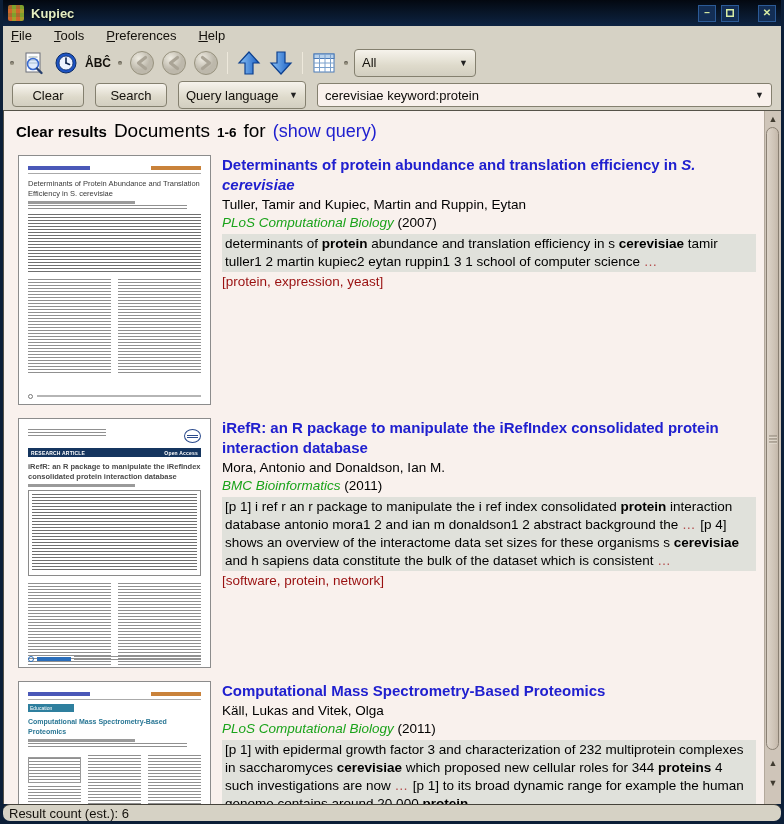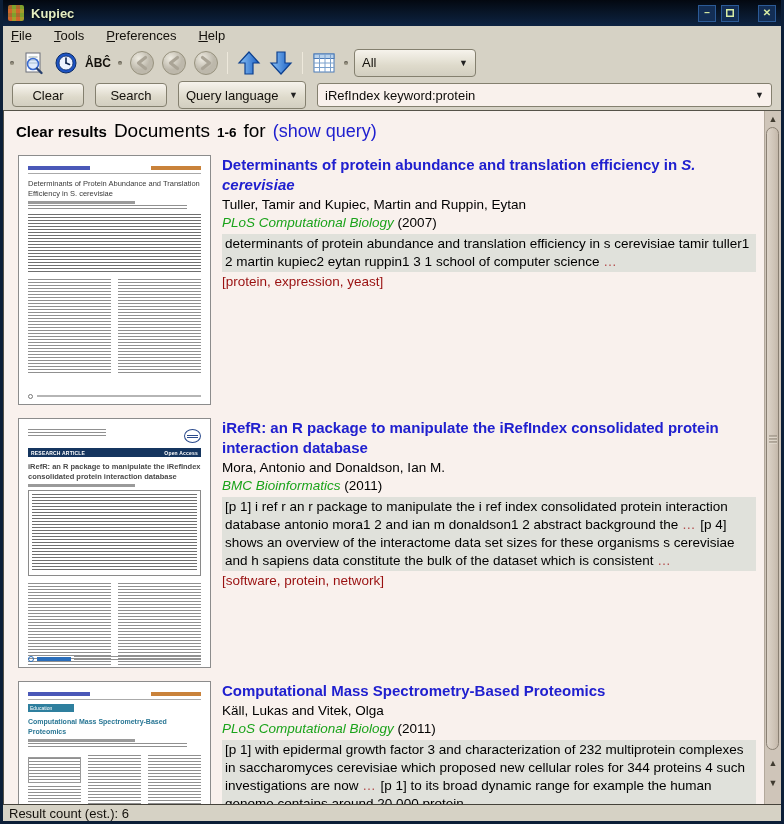--- a/index.html
+++ b/index.html
@@ -75,21 +75,21 @@
   .thumb { width:193px; height:250px; flex:0 0 193px; border:1px solid #8c8c8c;
     background:#fff; overflow:hidden; padding:10px 9px 8px; position:relative; }
   .result-content { flex:1; min-width:0; }
   .r-title { color:var(--link-color); font-weight:bold; font-size:15px; line-height:20px; }
   .r-title i { font-style:italic; }
   .r-authors { font-size:13.5px; line-height:18px; color:#000; margin-top:1px; }
   .r-journal { font-size:13.5px; line-height:18px; color:#000; }
   .r-journal .jname { color:var(--journal-color); font-style:italic; }
   .r-snippet { background:var(--snippet-bg); font-size:13.5px; line-height:18px;
     padding:1px 3px; margin-top:2px; color:#000; }
-  .r-snippet b { font-weight:normal; }
+  .r-snippet b { font-weight:bold; }
   .seg-ellipsis { color:var(--ellipsis-color); letter-spacing:1px; }
   .r-keywords { color:var(--keyword-color); font-size:13.5px; line-height:18px; margin-top:1px; }
 
   
   .tl { background-image:repeating-linear-gradient(#909090 0, #909090 1px, transparent 1px, transparent 3px); }
   .tl-dark { background-image:repeating-linear-gradient(#6f6f6f 0, #6f6f6f 1px, transparent 1px, transparent 3px); }
   .th-header { display:flex; justify-content:space-between; align-items:center; }
   .th-hl-blue { width:62px; height:4px; background:#4a58b8; }
   .th-hl-orange { width:50px; height:4px; background:#c9823a; }
   .th-rule { height:1px; background:#aaa; margin:3px 0 0; }
@@ -135,21 +135,21 @@
   .sb-down-bottom { bottom:14px; }
   .sb-thumb { position:absolute; left:1px; right:2px; top:16px; bottom:54px;
     border:1px solid #8a8073; border-radius:8px;
     background:linear-gradient(90deg, #ddd4c9, #cdc2b5 70%, #c4b8aa); }
   .sb-grip { position:absolute; left:50%; top:50%; transform:translate(-50%,-50%);
     width:8px; display:flex; flex-direction:column; gap:2px; }
   .sb-grip span { height:1px; background:#8a8073; box-shadow:0 1px 0 #ece5da; }
 
   
   .statusbar { height:17px; flex:0 0 17px; background:#d6d2c5; border-top:1px solid #45423a;
-    display:flex; align-items:center; padding:0 6px; font-size:13px; color:#14110c; }
+    display:flex; align-items:center; padding:0 6px; font-size:13px; color:#14110c;border-radius:7px; }
 
   svg { display:block; }
 </style>
 </head>
 <body>
 
 <div class="window">
 
   <div class="titlebar">
     <div class="title-icon"></div>
@@ -268,21 +268,21 @@
   </div>
 
   <div class="searchrow">
     <div class="btn">Clear</div>
     <div class="btn">Search</div>
     <div class="combo qlang">
       <span>Query language</span>
       <span class="arrow">▼</span>
     </div>
     <div class="search-combo">
-      <span>iRefIndex keyword:protein</span>
+      <span>cerevisiae keyword:protein</span>
       <span class="arrow">▼</span>
     </div>
   </div>
 
   <div class="results-frame">
     <div class="results-main">
       <div class="results-header">
         <span class="qr-title">Clear results</span>
         <span class="qr-docs">Documents</span>
         <span class="qr-range">1-6</span>

